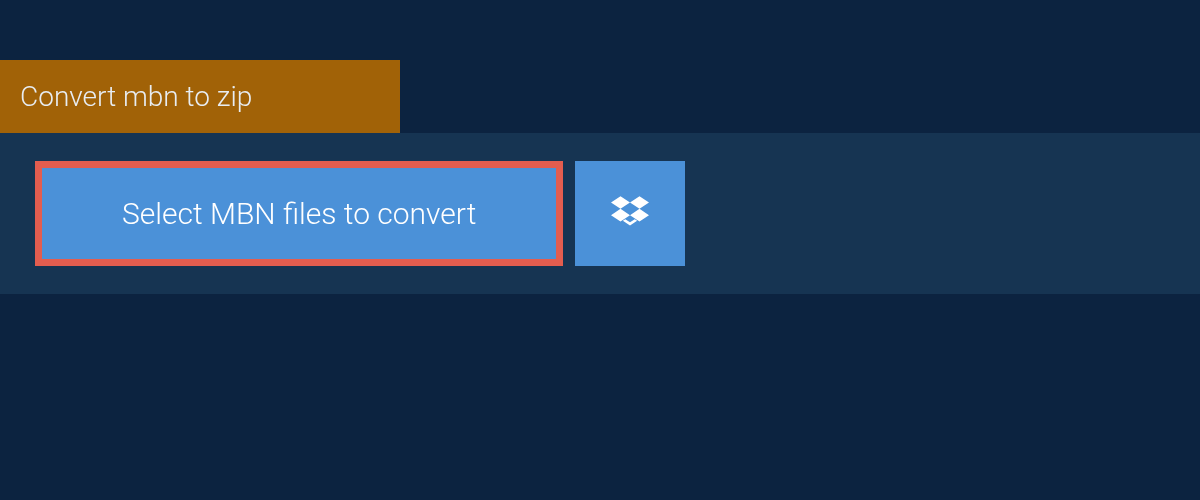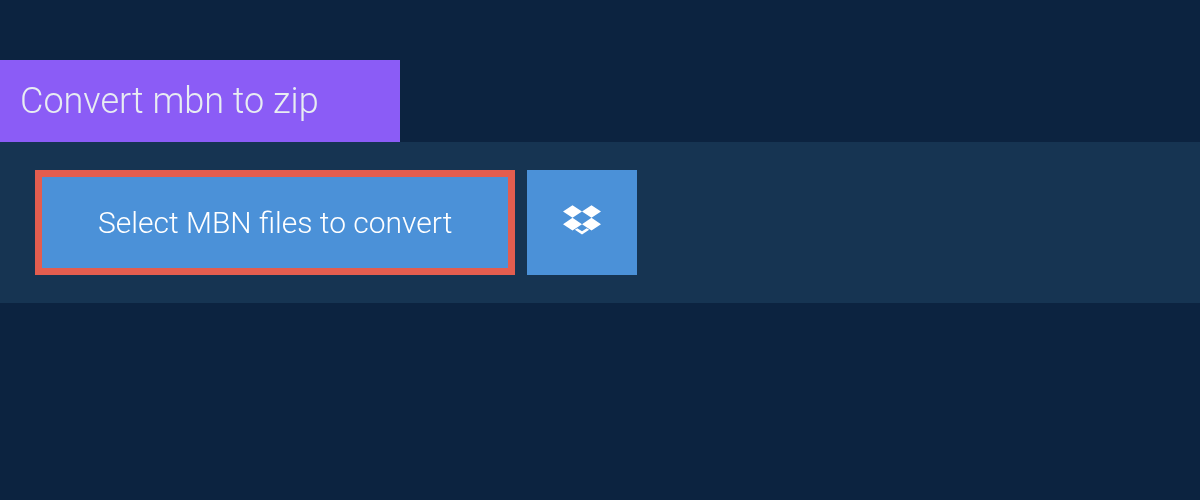--- a/index.html
+++ b/index.html
@@ -12,43 +12,43 @@
       height: 500px;
       background: #0c2340;
       font-family: -apple-system, BlinkMacSystemFont, "Segoe UI", Roboto, Helvetica, Arial, sans-serif;
       overflow: hidden;
     }
     .tab-bar {
       margin-top: 60px;
     }
     .tab {
       display: inline-block;
-      background: #8b5cf6;
+      background: #a16207;
       color: #e8edf2;
-      font-size: 36px;
+      font-size: 28px;
       font-weight: 300;
       padding: 20px 40px 20px 20px;
       min-width: 400px;
     }
     .panel {
       background: #163452;
       padding: 28px 0 28px 35px;
       width: 100%;
     }
     .button-row {
       display: flex;
       gap: 12px;
       align-items: stretch;
     }
     .select-button {
       background: #4b91d8;
       color: #ffffff;
       font-size: 30px;
       font-weight: 300;
-      padding: 28px 56px;
+      padding: 28px 80px;
       border: 7px solid #e35d4f;
       cursor: pointer;
       display: flex;
       align-items: center;
       justify-content: center;
     }
     .dropbox-button {
       background: #4b91d8;
       width: 110px;
       display: flex;

